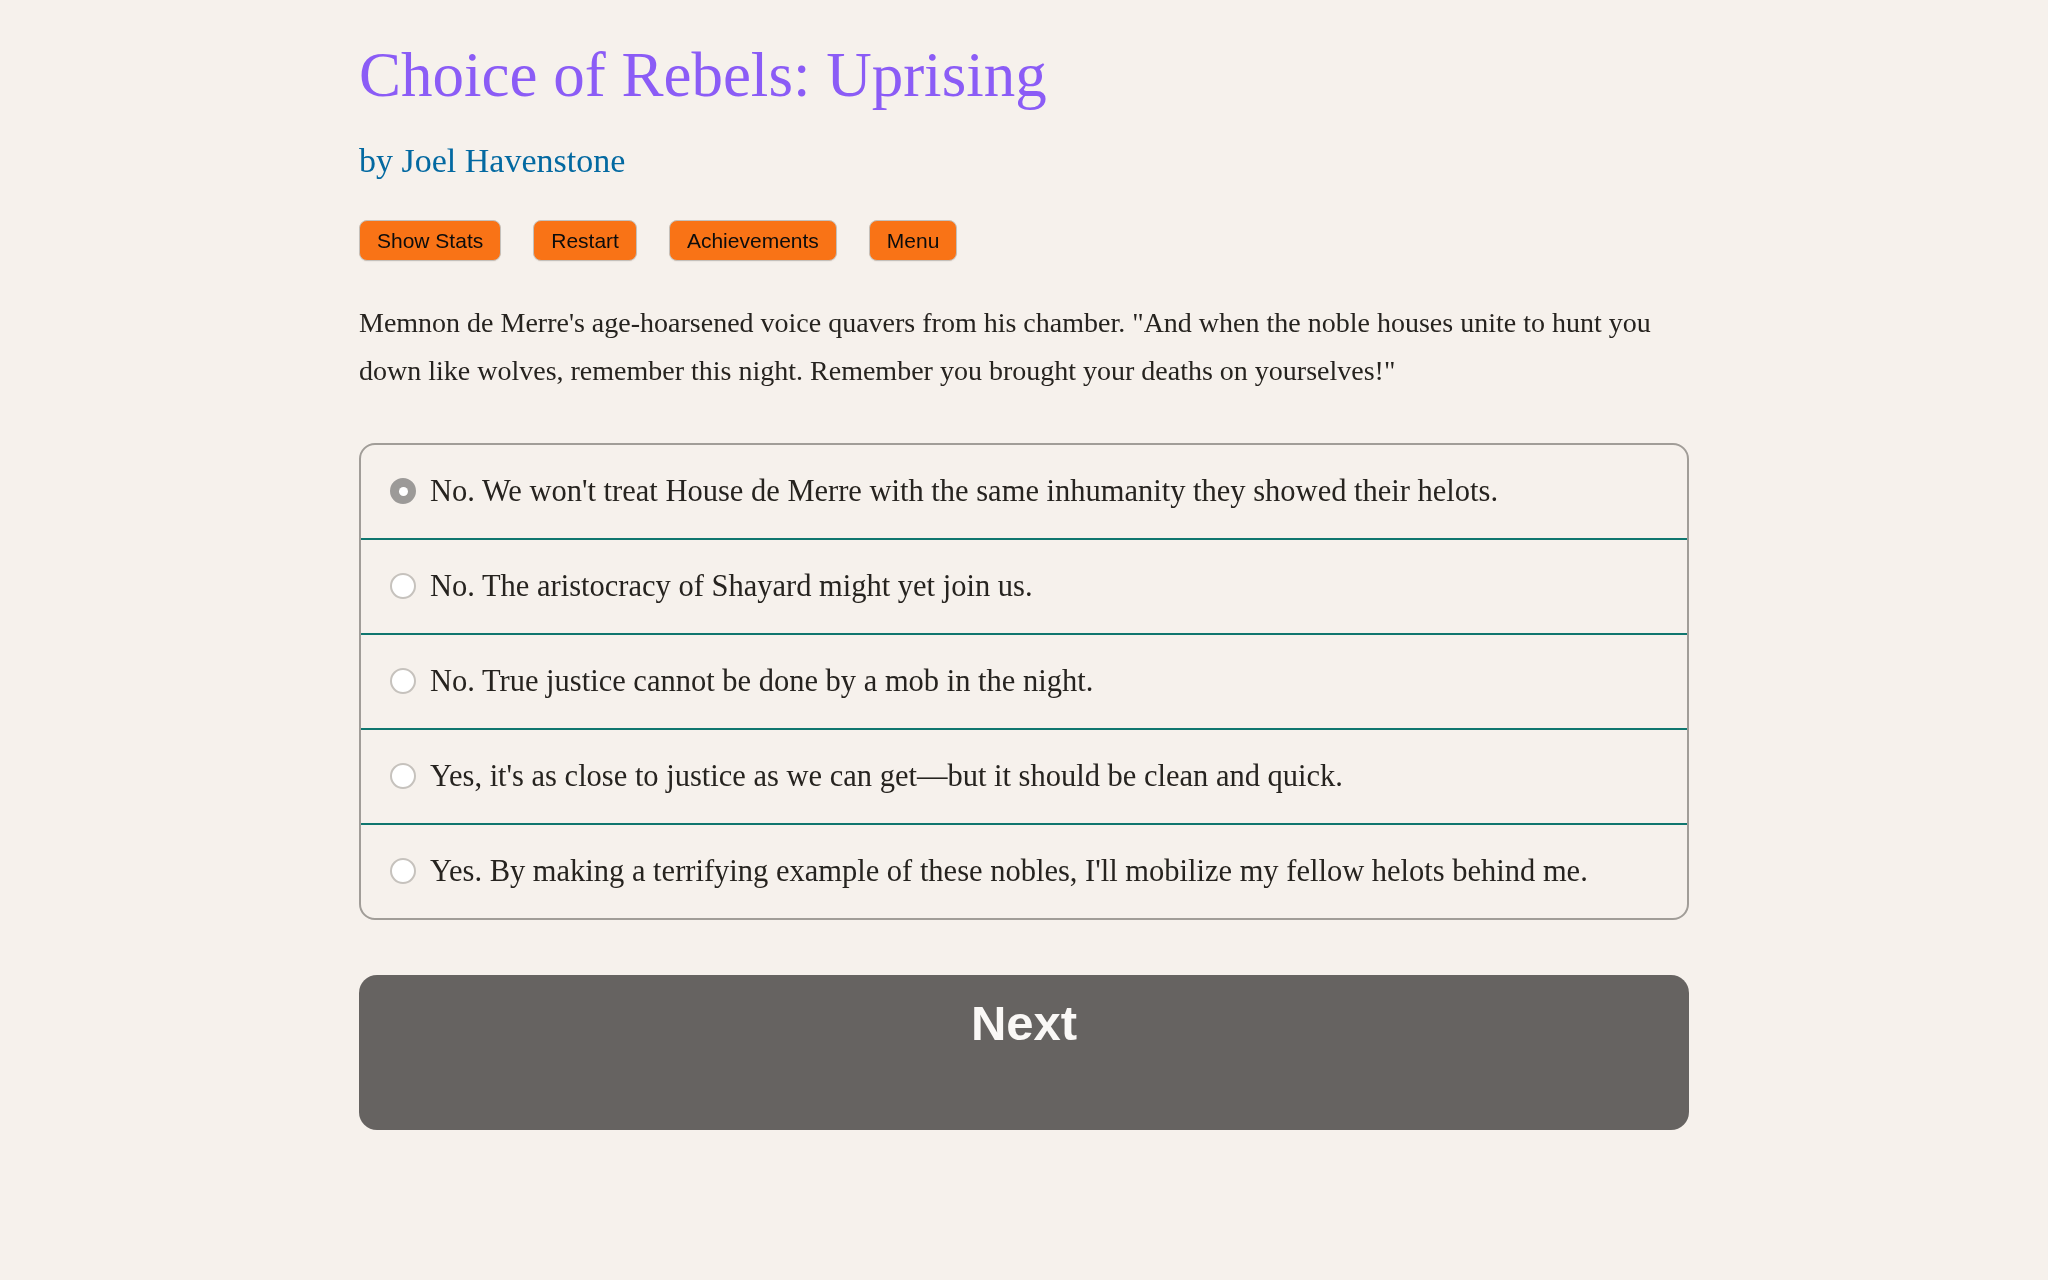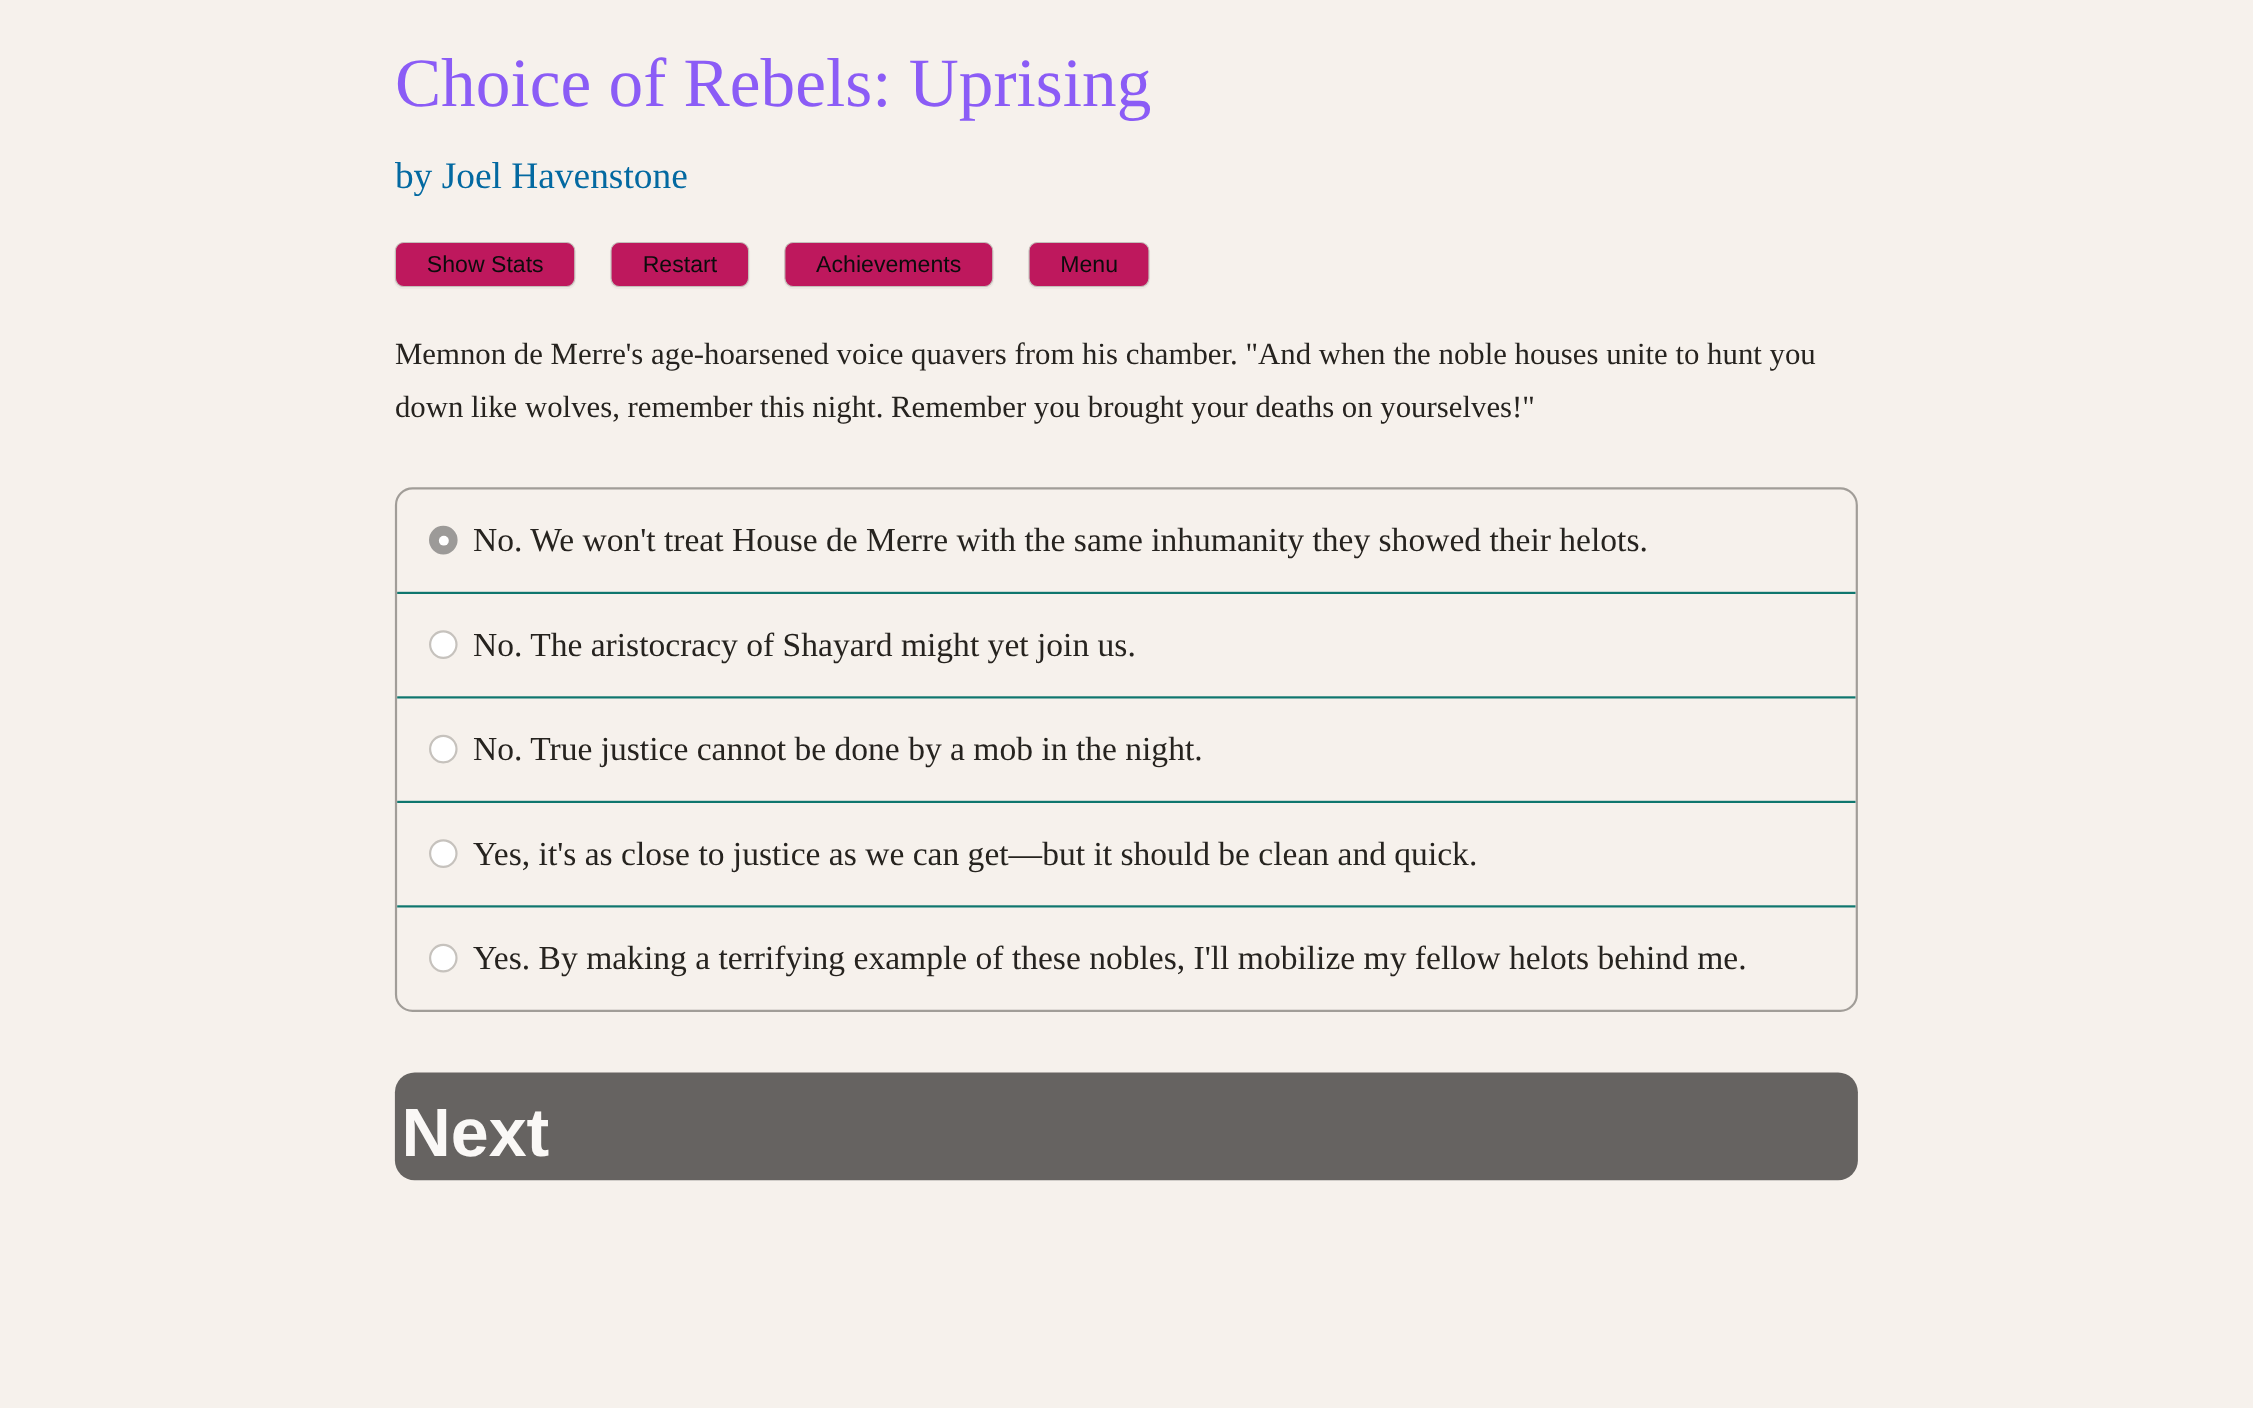--- a/index.html
+++ b/index.html
@@ -33,24 +33,24 @@
   .toolbar {
     display: flex;
     gap: 32px;
     margin-top: 40px;
     align-items: center;
   }
   .toolbar button {
     font-family: "Liberation Sans", sans-serif;
     font-size: 21px;
     color: #0c0c0c;
-    background: #be185d;
+    background: #f97316;
     border: 1px solid #c4c0bb;
     border-radius: 8px;
-    padding: 6px 28px;
+    padding: 6px 17px;
     line-height: 1.3;
     cursor: pointer;
     box-shadow: 0 1px 1px rgba(0,0,0,0.04);
   }
   .story p {
     font-size: 28px;
     line-height: 48px;
     margin: 0;
   }
   .story p + p {
@@ -97,33 +97,33 @@
     left: 50%;
     top: 50%;
     width: 9px;
     height: 9px;
     margin: -4.5px 0 0 -4.5px;
     border-radius: 50%;
     background: #ffffff;
   }
   .next-button {
     display: flex;
-    justify-content: flex-start;
+    justify-content: center;
     align-items: flex-start;
     box-sizing: border-box;
     width: 100%;
-    height: 98px;
+    height: 155px;
     margin-top: 55px;
     padding-top: 20px;
     background: #666361;
     border: none;
     border-radius: 18px;
     font-family: "Liberation Sans", sans-serif;
     font-weight: bold;
-    font-size: 62px;
+    font-size: 49px;
     color: #faf8f6;
     cursor: pointer;
   }
 </style>
 </head>
 <body>
 
 <div class="container">
 
   <h1 class="game-title">Choice of Rebels: Uprising</h1>

